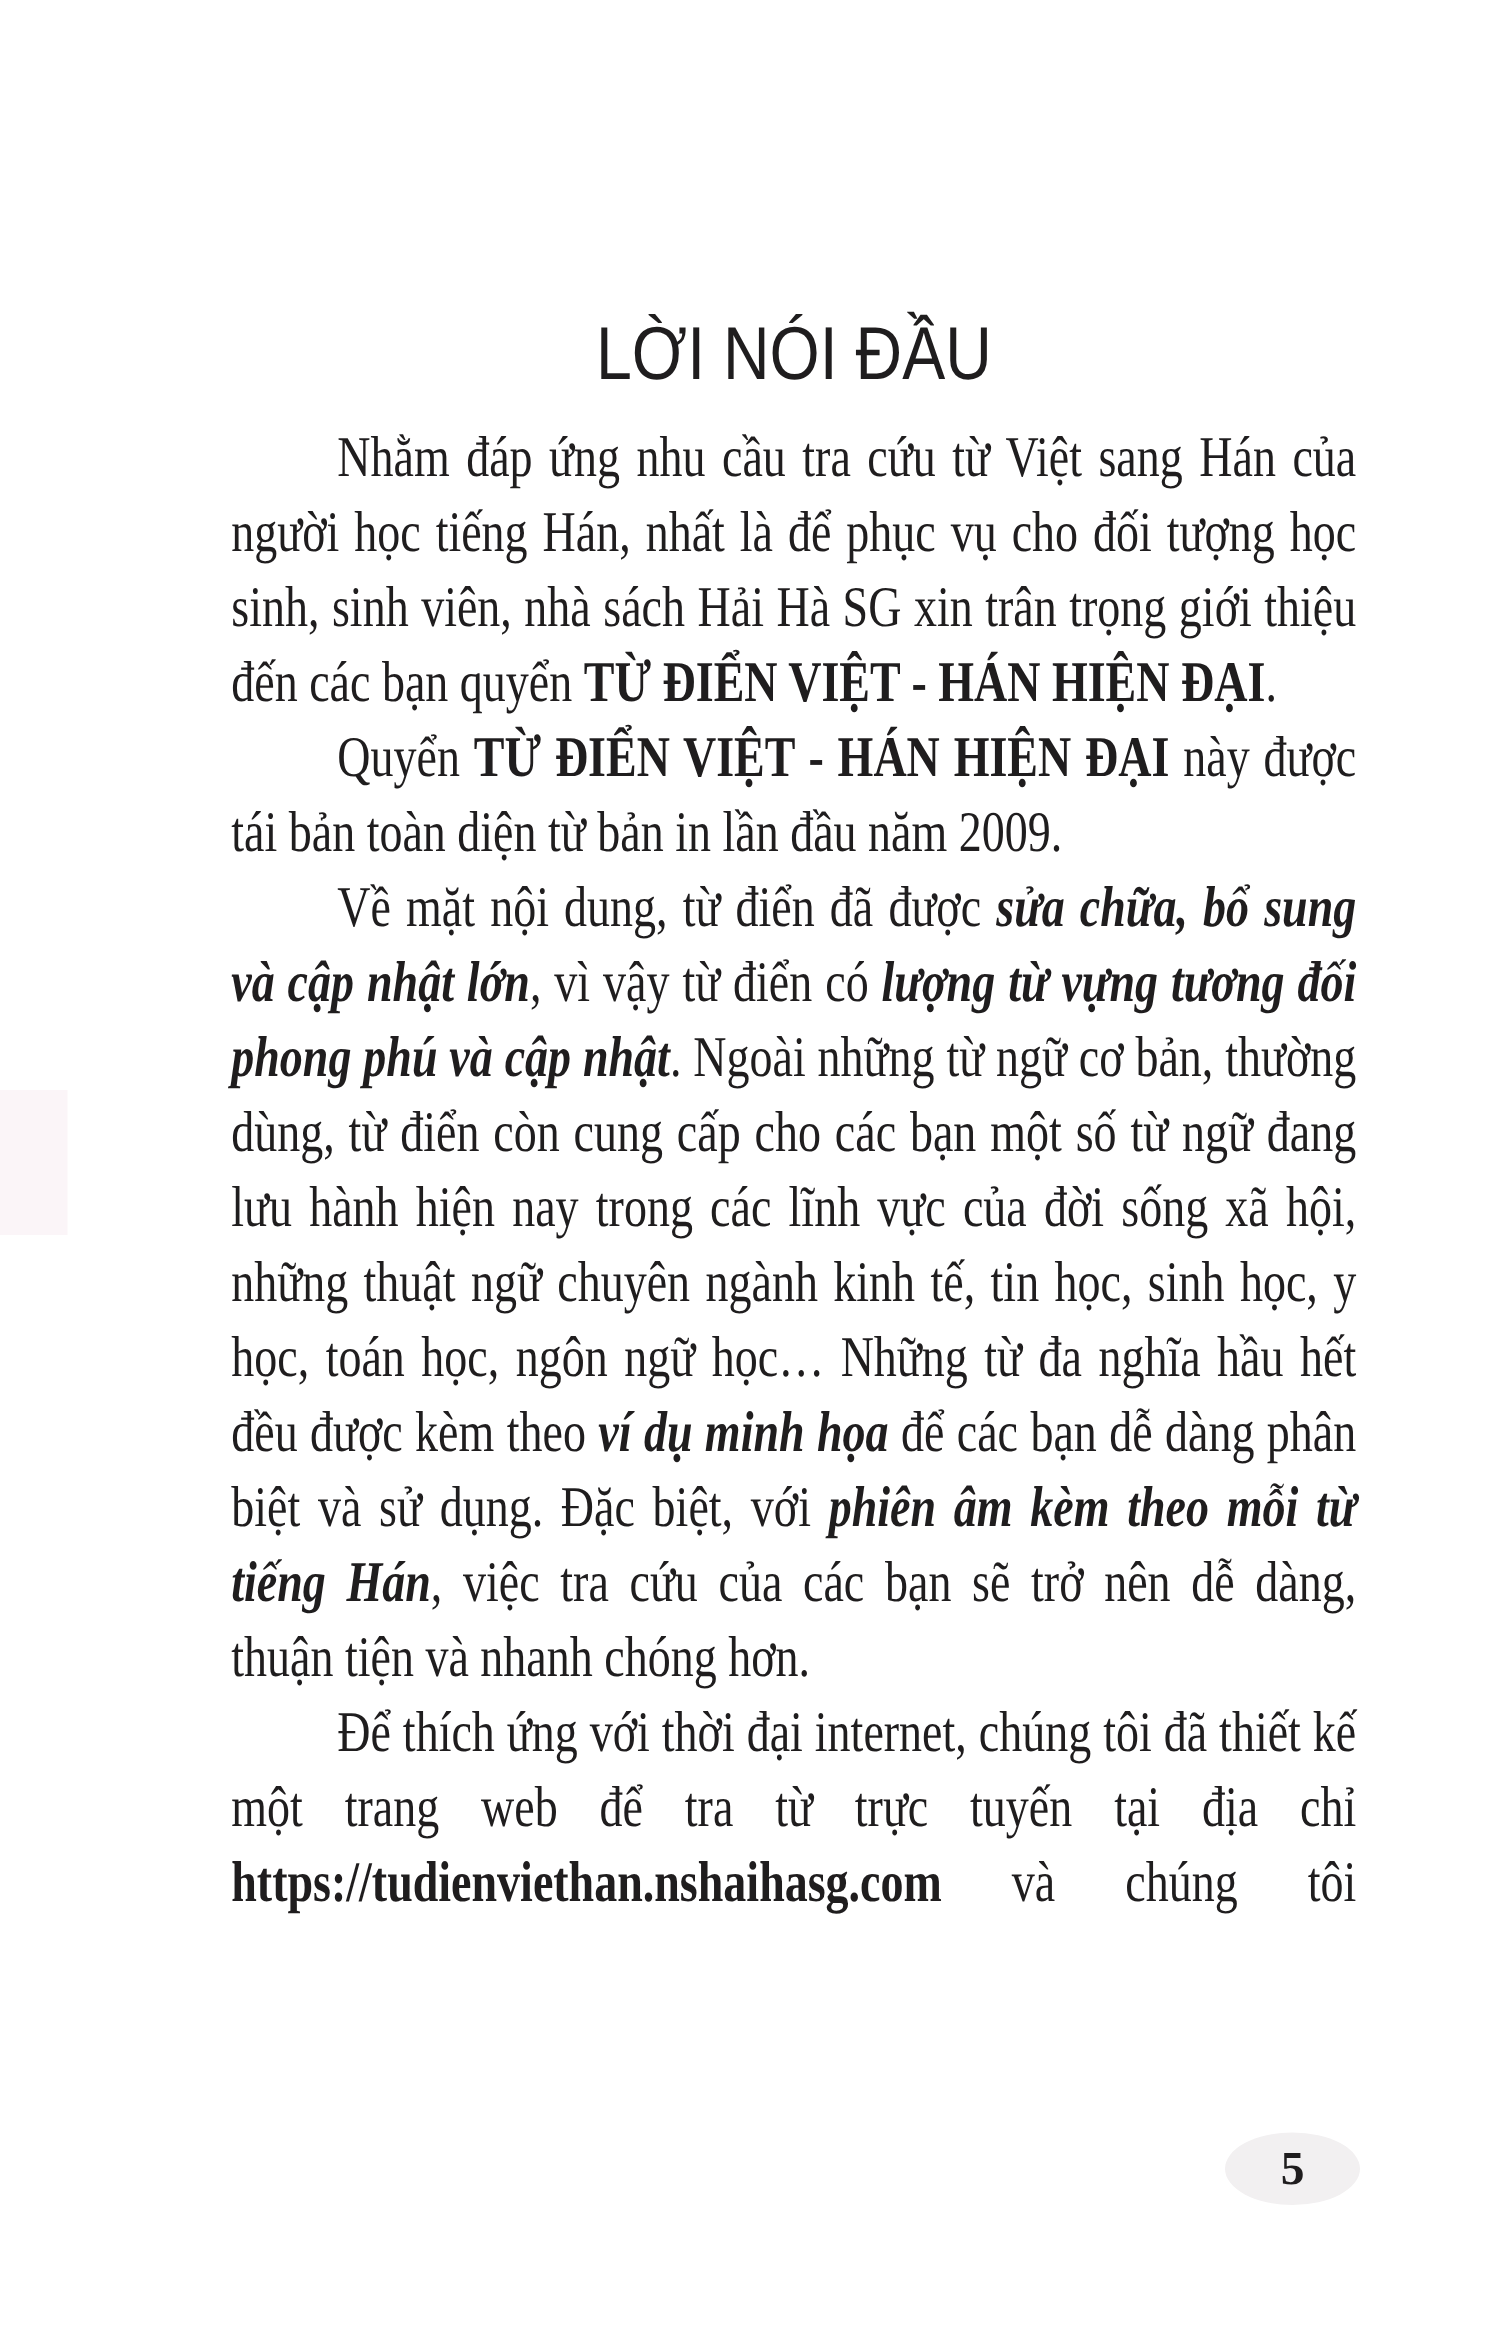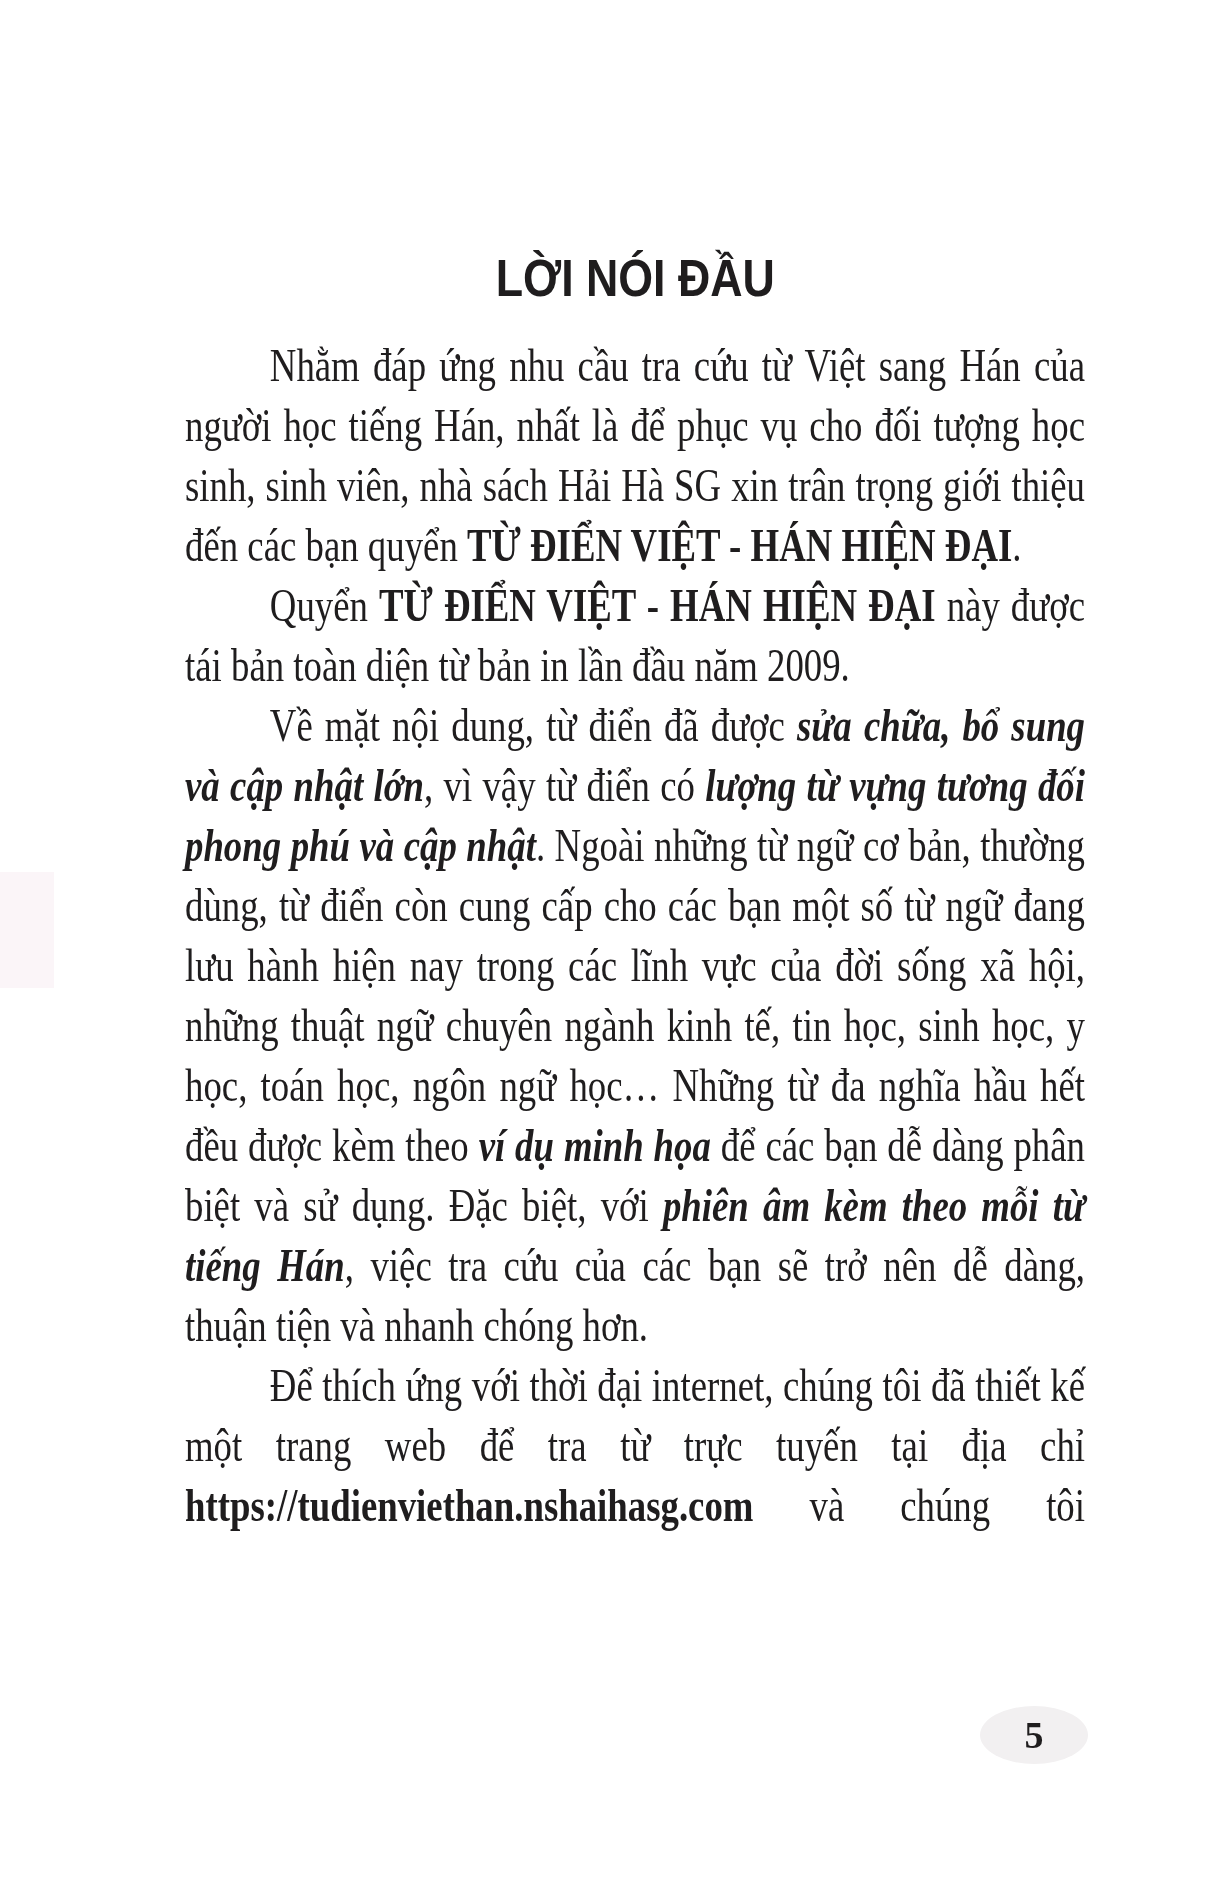--- a/index.html
+++ b/index.html
@@ -13,22 +13,22 @@
   .page {
     position: absolute; inset: 0;
     background: var(--page-bg, #ffffff);
   }
   
   .title-row {
     position: absolute;
     left: 185px; top: 212px; width: 900px;
     text-align: center;
     font-family: "Liberation Sans", sans-serif;
-    font-weight: bold;
-    font-size: 52px;
+    font-weight: normal;
+    font-size: 60px;
     line-height: 62px;
     color: var(--ink, #1f1d1e);
     letter-spacing: 0px;
   }
   .title-row .condense {
     display: inline-block;
     transform: scaleX(0.86);
     transform-origin: 50% 0;
     white-space: nowrap;
   }

